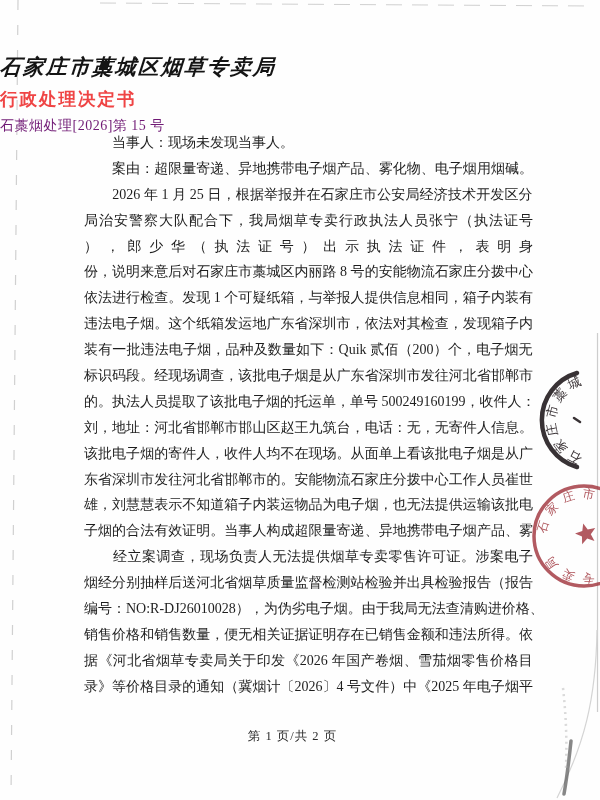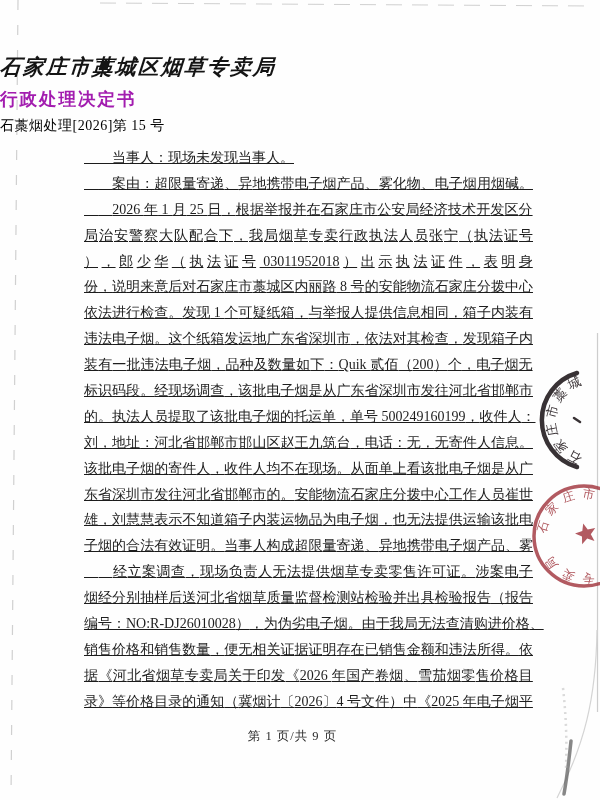--- a/index.html
+++ b/index.html
@@ -9,28 +9,28 @@
     font-family:"Liberation Serif","DejaVu Serif",serif;
     color:#1c1c1c;
   }
   .doc-title{
     position:absolute;top:53px;left:0;width:100%;
     font-size:21px;font-weight:bold;font-style:italic;
     letter-spacing:2px;color:#141414;transform:skewX(-4deg);
   }
   .doc-subtitle{
     position:absolute;top:87px;left:0;width:100%;
-    font-size:17.5px;font-weight:bold;letter-spacing:2px;color:#a21caf;
+    font-size:17.5px;font-weight:bold;letter-spacing:2px;color:#ef4444;
   }
   .doc-number{
     position:absolute;top:117px;left:0;width:100%;
-    font-size:14px;letter-spacing:0.5px;color:#000000;
+    font-size:14px;letter-spacing:0.5px;color:#701a75;
   }
   .body-text{
-    position:absolute;left:84px;top:145px;width:449px;text-decoration:underline;
+    position:absolute;left:84px;top:130px;width:449px;
   }
   .line{
     height:25.9px;line-height:25.9px;font-size:14px;
     white-space:pre;color:#1e1e1e;
   }
   .line.j{display:flex;justify-content:space-between;align-items:baseline;}
   .line.j span{white-space:pre;}
   .page-footer{
     position:absolute;top:728px;left:0;width:585px;text-align:center;
     font-size:12.5px;color:#2a2a2a;letter-spacing:1px;
@@ -56,41 +56,41 @@
 
   <div class="doc-title">石家庄市藁城区烟草专卖局</div>
   <div class="doc-subtitle">行政处理决定书</div>
   <div class="doc-number">石藁烟处理[2026]第 15 号</div>
 
   <div class="body-text">
       <div class="line">　　当事人：现场未发现当事人。</div>
       <div class="line j"><span>　</span><span>　</span><span>案</span><span>由</span><span>：</span><span>超</span><span>限</span><span>量</span><span>寄</span><span>递</span><span>、</span><span>异</span><span>地</span><span>携</span><span>带</span><span>电</span><span>子</span><span>烟</span><span>产</span><span>品</span><span>、</span><span>雾</span><span>化</span><span>物</span><span>、</span><span>电</span><span>子</span><span>烟</span><span>用</span><span>烟</span><span>碱</span><span>。</span></div>
       <div class="line j"><span>　</span><span>　</span><span>2026 </span><span>年</span><span> 1 </span><span>月</span><span> 25 </span><span>日</span><span>，</span><span>根</span><span>据</span><span>举</span><span>报</span><span>并</span><span>在</span><span>石</span><span>家</span><span>庄</span><span>市</span><span>公</span><span>安</span><span>局</span><span>经</span><span>济</span><span>技</span><span>术</span><span>开</span><span>发</span><span>区</span><span>分</span></div>
       <div class="line j"><span>局</span><span>治</span><span>安</span><span>警</span><span>察</span><span>大</span><span>队</span><span>配</span><span>合</span><span>下</span><span>，</span><span>我</span><span>局</span><span>烟</span><span>草</span><span>专</span><span>卖</span><span>行</span><span>政</span><span>执</span><span>法</span><span>人</span><span>员</span><span>张</span><span>宁</span><span>（</span><span>执</span><span>法</span><span>证</span><span>号</span></div>
-      <div class="line j"><span>）</span><span>，</span><span>郎</span><span>少</span><span>华</span><span>（</span><span>执</span><span>法</span><span>证</span><span>号</span><span> 03011952018</span><span>）</span><span>出</span><span>示</span><span>执</span><span>法</span><span>证</span><span>件</span><span>，</span><span>表</span><span>明</span><span>身</span></div>
+      <div class="line j"><span>）</span><span>，</span><span>郎</span><span>少</span><span>华</span><span>（</span><span>执</span><span>法</span><span>证</span><span>号</span><span>）</span><span>出</span><span>示</span><span>执</span><span>法</span><span>证</span><span>件</span><span>，</span><span>表</span><span>明</span><span>身</span></div>
       <div class="line j"><span>份</span><span>，</span><span>说</span><span>明</span><span>来</span><span>意</span><span>后</span><span>对</span><span>石</span><span>家</span><span>庄</span><span>市</span><span>藁</span><span>城</span><span>区</span><span>内</span><span>丽</span><span>路</span><span> 8 </span><span>号</span><span>的</span><span>安</span><span>能</span><span>物</span><span>流</span><span>石</span><span>家</span><span>庄</span><span>分</span><span>拨</span><span>中</span><span>心</span></div>
       <div class="line j"><span>依</span><span>法</span><span>进</span><span>行</span><span>检</span><span>查</span><span>。</span><span>发</span><span>现</span><span> 1 </span><span>个</span><span>可</span><span>疑</span><span>纸</span><span>箱</span><span>，</span><span>与</span><span>举</span><span>报</span><span>人</span><span>提</span><span>供</span><span>信</span><span>息</span><span>相</span><span>同</span><span>，</span><span>箱</span><span>子</span><span>内</span><span>装</span><span>有</span></div>
       <div class="line j"><span>违</span><span>法</span><span>电</span><span>子</span><span>烟</span><span>。</span><span>这</span><span>个</span><span>纸</span><span>箱</span><span>发</span><span>运</span><span>地</span><span>广</span><span>东</span><span>省</span><span>深</span><span>圳</span><span>市</span><span>，</span><span>依</span><span>法</span><span>对</span><span>其</span><span>检</span><span>查</span><span>，</span><span>发</span><span>现</span><span>箱</span><span>子</span><span>内</span></div>
       <div class="line j"><span>装</span><span>有</span><span>一</span><span>批</span><span>违</span><span>法</span><span>电</span><span>子</span><span>烟</span><span>，</span><span>品</span><span>种</span><span>及</span><span>数</span><span>量</span><span>如</span><span>下</span><span>：</span><span>Quik </span><span>贰</span><span>佰</span><span>（</span><span>200</span><span>）</span><span>个</span><span>，</span><span>电</span><span>子</span><span>烟</span><span>无</span></div>
       <div class="line j"><span>标</span><span>识</span><span>码</span><span>段</span><span>。</span><span>经</span><span>现</span><span>场</span><span>调</span><span>查</span><span>，</span><span>该</span><span>批</span><span>电</span><span>子</span><span>烟</span><span>是</span><span>从</span><span>广</span><span>东</span><span>省</span><span>深</span><span>圳</span><span>市</span><span>发</span><span>往</span><span>河</span><span>北</span><span>省</span><span>邯</span><span>郸</span><span>市</span></div>
       <div class="line j"><span>的</span><span>。</span><span>执</span><span>法</span><span>人</span><span>员</span><span>提</span><span>取</span><span>了</span><span>该</span><span>批</span><span>电</span><span>子</span><span>烟</span><span>的</span><span>托</span><span>运</span><span>单</span><span>，</span><span>单</span><span>号</span><span> 500249160199</span><span>，</span><span>收</span><span>件</span><span>人</span><span>：</span></div>
       <div class="line j"><span>刘</span><span>，</span><span>地</span><span>址</span><span>：</span><span>河</span><span>北</span><span>省</span><span>邯</span><span>郸</span><span>市</span><span>邯</span><span>山</span><span>区</span><span>赵</span><span>王</span><span>九</span><span>筑</span><span>台</span><span>，</span><span>电</span><span>话</span><span>：</span><span>无</span><span>，</span><span>无</span><span>寄</span><span>件</span><span>人</span><span>信</span><span>息</span><span>。</span></div>
       <div class="line j"><span>该</span><span>批</span><span>电</span><span>子</span><span>烟</span><span>的</span><span>寄</span><span>件</span><span>人</span><span>，</span><span>收</span><span>件</span><span>人</span><span>均</span><span>不</span><span>在</span><span>现</span><span>场</span><span>。</span><span>从</span><span>面</span><span>单</span><span>上</span><span>看</span><span>该</span><span>批</span><span>电</span><span>子</span><span>烟</span><span>是</span><span>从</span><span>广</span></div>
       <div class="line j"><span>东</span><span>省</span><span>深</span><span>圳</span><span>市</span><span>发</span><span>往</span><span>河</span><span>北</span><span>省</span><span>邯</span><span>郸</span><span>市</span><span>的</span><span>。</span><span>安</span><span>能</span><span>物</span><span>流</span><span>石</span><span>家</span><span>庄</span><span>分</span><span>拨</span><span>中</span><span>心</span><span>工</span><span>作</span><span>人</span><span>员</span><span>崔</span><span>世</span></div>
       <div class="line j"><span>雄</span><span>，</span><span>刘</span><span>慧</span><span>慧</span><span>表</span><span>示</span><span>不</span><span>知</span><span>道</span><span>箱</span><span>子</span><span>内</span><span>装</span><span>运</span><span>物</span><span>品</span><span>为</span><span>电</span><span>子</span><span>烟</span><span>，</span><span>也</span><span>无</span><span>法</span><span>提</span><span>供</span><span>运</span><span>输</span><span>该</span><span>批</span><span>电</span></div>
       <div class="line j"><span>子</span><span>烟</span><span>的</span><span>合</span><span>法</span><span>有</span><span>效</span><span>证</span><span>明</span><span>。</span><span>当</span><span>事</span><span>人</span><span>构</span><span>成</span><span>超</span><span>限</span><span>量</span><span>寄</span><span>递</span><span>、</span><span>异</span><span>地</span><span>携</span><span>带</span><span>电</span><span>子</span><span>烟</span><span>产</span><span>品</span><span>、</span><span>雾</span></div>
       <div class="line j"><span>　</span><span>　</span><span>经</span><span>立</span><span>案</span><span>调</span><span>查</span><span>，</span><span>现</span><span>场</span><span>负</span><span>责</span><span>人</span><span>无</span><span>法</span><span>提</span><span>供</span><span>烟</span><span>草</span><span>专</span><span>卖</span><span>零</span><span>售</span><span>许</span><span>可</span><span>证</span><span>。</span><span>涉</span><span>案</span><span>电</span><span>子</span></div>
       <div class="line j"><span>烟</span><span>经</span><span>分</span><span>别</span><span>抽</span><span>样</span><span>后</span><span>送</span><span>河</span><span>北</span><span>省</span><span>烟</span><span>草</span><span>质</span><span>量</span><span>监</span><span>督</span><span>检</span><span>测</span><span>站</span><span>检</span><span>验</span><span>并</span><span>出</span><span>具</span><span>检</span><span>验</span><span>报</span><span>告</span><span>（</span><span>报</span><span>告</span></div>
       <div class="line j"><span>编</span><span>号</span><span>：</span><span>NO:R-DJ26010028</span><span>）</span><span>，</span><span>为</span><span>伪</span><span>劣</span><span>电</span><span>子</span><span>烟</span><span>。</span><span>由</span><span>于</span><span>我</span><span>局</span><span>无</span><span>法</span><span>查</span><span>清</span><span>购</span><span>进</span><span>价</span><span>格</span><span>、</span></div>
       <div class="line j"><span>销</span><span>售</span><span>价</span><span>格</span><span>和</span><span>销</span><span>售</span><span>数</span><span>量</span><span>，</span><span>便</span><span>无</span><span>相</span><span>关</span><span>证</span><span>据</span><span>证</span><span>明</span><span>存</span><span>在</span><span>已</span><span>销</span><span>售</span><span>金</span><span>额</span><span>和</span><span>违</span><span>法</span><span>所</span><span>得</span><span>。</span><span>依</span></div>
       <div class="line j"><span>据</span><span>《</span><span>河</span><span>北</span><span>省</span><span>烟</span><span>草</span><span>专</span><span>卖</span><span>局</span><span>关</span><span>于</span><span>印</span><span>发</span><span>《</span><span>2026 </span><span>年</span><span>国</span><span>产</span><span>卷</span><span>烟</span><span>、</span><span>雪</span><span>茄</span><span>烟</span><span>零</span><span>售</span><span>价</span><span>格</span><span>目</span></div>
       <div class="line j"><span>录</span><span>》</span><span>等</span><span>价</span><span>格</span><span>目</span><span>录</span><span>的</span><span>通</span><span>知</span><span>（</span><span>冀</span><span>烟</span><span>计</span><span>〔</span><span>2026</span><span>〕</span><span>4 </span><span>号</span><span>文</span><span>件</span><span>）</span><span>中</span><span>《</span><span>2025 </span><span>年</span><span>电</span><span>子</span><span>烟</span><span>平</span></div>
     </div>
 
-  <div class="page-footer">第 1 页/共 9 页</div>
+  <div class="page-footer">第 1 页/共 2 页</div>
 
   <svg class="stamp stamp-upper" width="150" height="165" viewBox="0 0 150 165">
     <defs>
       <path id="arcU" d="M 64 118 A 37 37 0 0 1 64 46" fill="none"></path>
     </defs>
     <path d="M 57 35 A 49 49 0 0 0 57 129" fill="none" stroke-width="4.5" stroke-linecap="round" stroke="#2a2326"></path>
     <path d="M 54 80 l 6 4" stroke-width="2.5" stroke-linecap="round" fill="none" stroke="#2a2326"></path>
     <text font-size="13" letter-spacing="3.5" font-family="Liberation Serif, DejaVu Serif, serif" fill="#2a2326">
       <textPath href="#arcU" startOffset="1">石家庄市藁城</textPath>
     </text>

